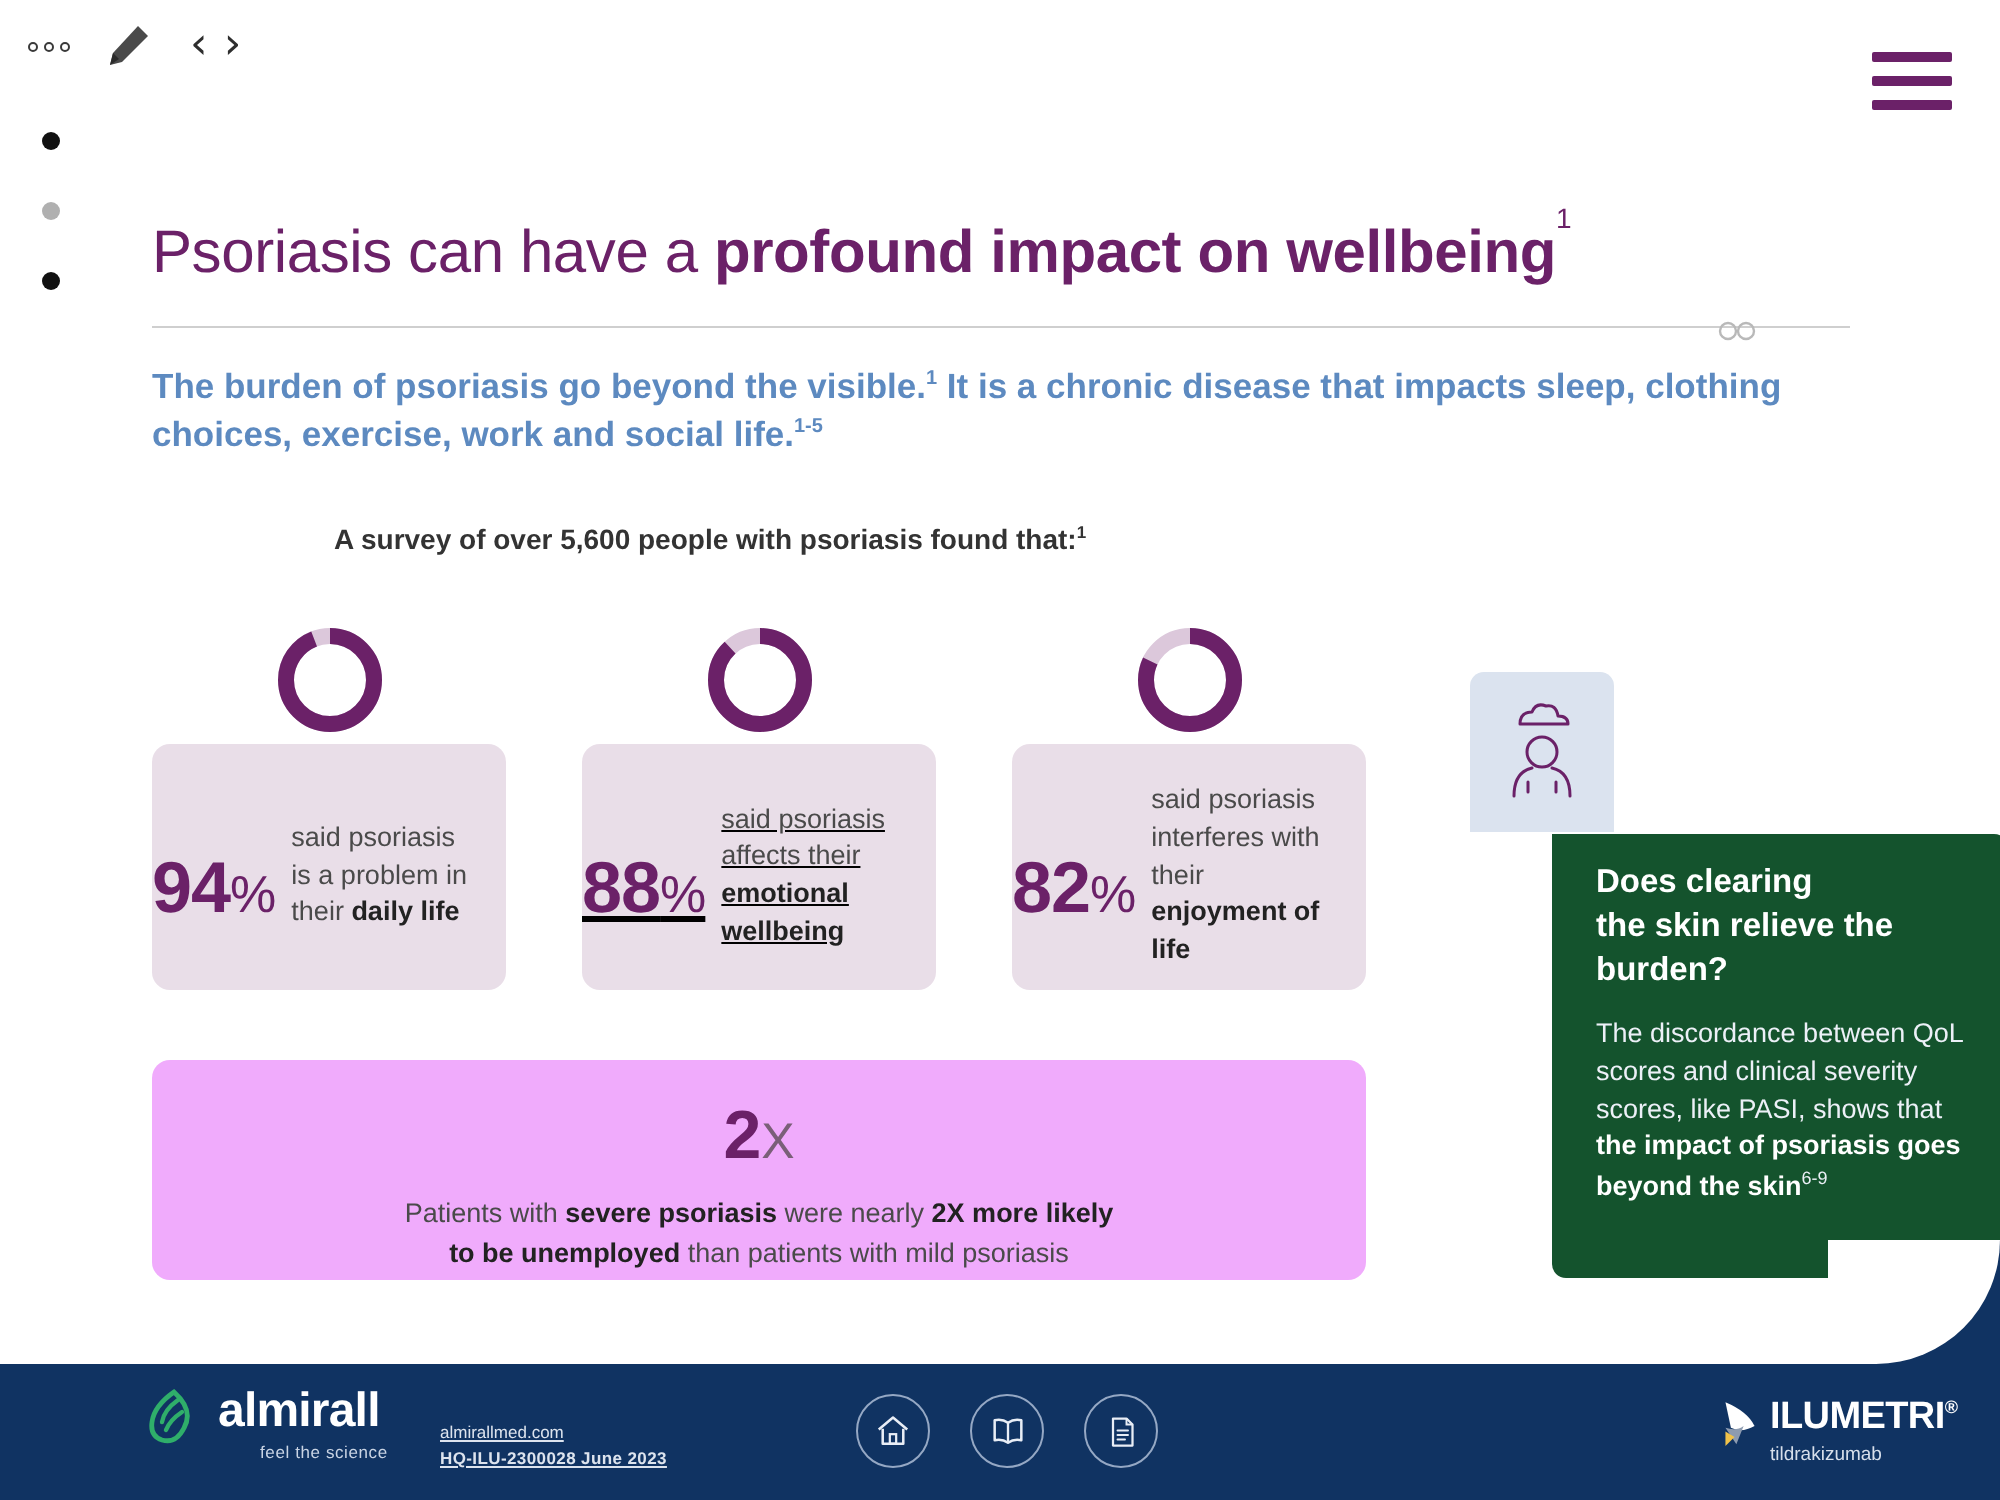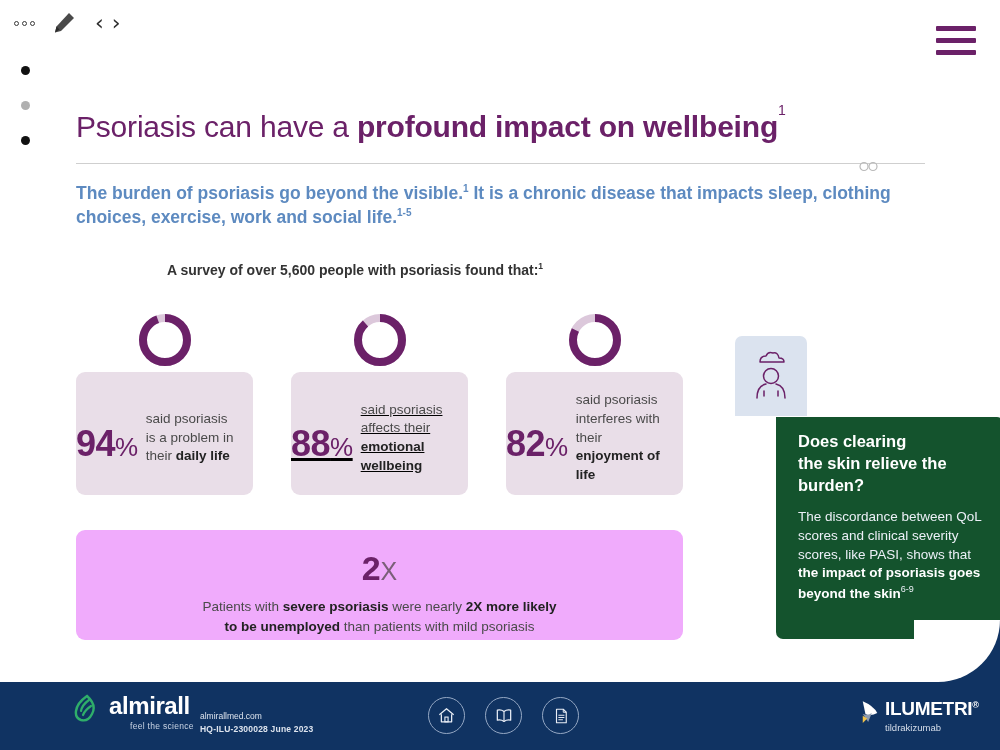--- a/index.html
+++ b/index.html
@@ -82,21 +82,21 @@
 
   
   .footer { position:absolute; left:0; bottom:0; width:1000px; height:68px; background:#103362; }
   .notch { position:absolute; right:0; bottom:68px; width:86px; height:62px;
            background:#103362; }
   .notch::before { content:""; position:absolute; left:0; top:0; width:86px; height:62px;
                    background:#fff; border-bottom-right-radius:62px; }
   .almirall { position:absolute; left:74px; top:694px; display:flex; align-items:flex-start; gap:9px; }
   .almirall .word { color:#fff; font-size:24px; font-weight:700; letter-spacing:-0.4px; line-height:1; }
   .almirall .tag { color:#c9d4e4; font-size:8.5px; margin-top:3px; letter-spacing:0.3px; }
-  .legal { position:absolute; left:200px; top:710px; color:#dde4ee; font-size:8.5px; line-height:1.5; }
+  .legal { position:absolute; left:220px; top:710px; color:#dde4ee; font-size:8.5px; line-height:1.5;text-decoration:underline; }
   .legal .row2 { font-weight:700; letter-spacing:0.2px; }
 
   .fnav { position:absolute; left:428px; top:697px; display:flex; gap:20px; }
   .fnav .cbtn { width:37px; height:37px; border:1.4px solid #95a8c4; border-radius:50%;
                 display:flex; align-items:center; justify-content:center; cursor:pointer; }
 
   .ilumetri { position:absolute; left:860px; top:699px; display:flex; align-items:flex-start; gap:5px; }
   .ilumetri .name { color:#fff; font-size:19px; font-weight:800; letter-spacing:-0.3px; line-height:1; }
   .ilumetri .name sup { font-size:9px; }
   .ilumetri .sub { color:#d7dfeb; font-size:9.5px; margin-top:3px; }

